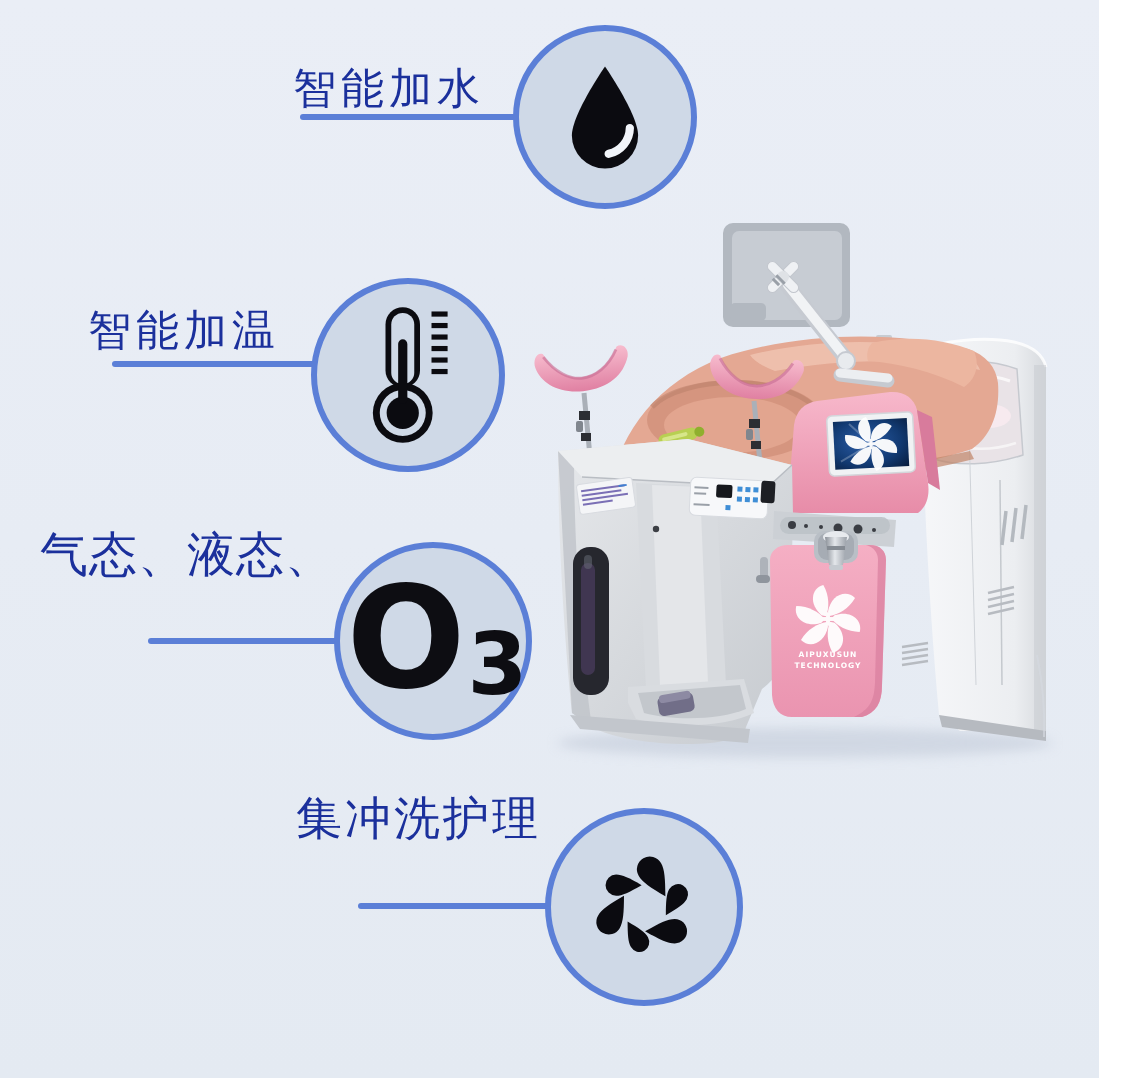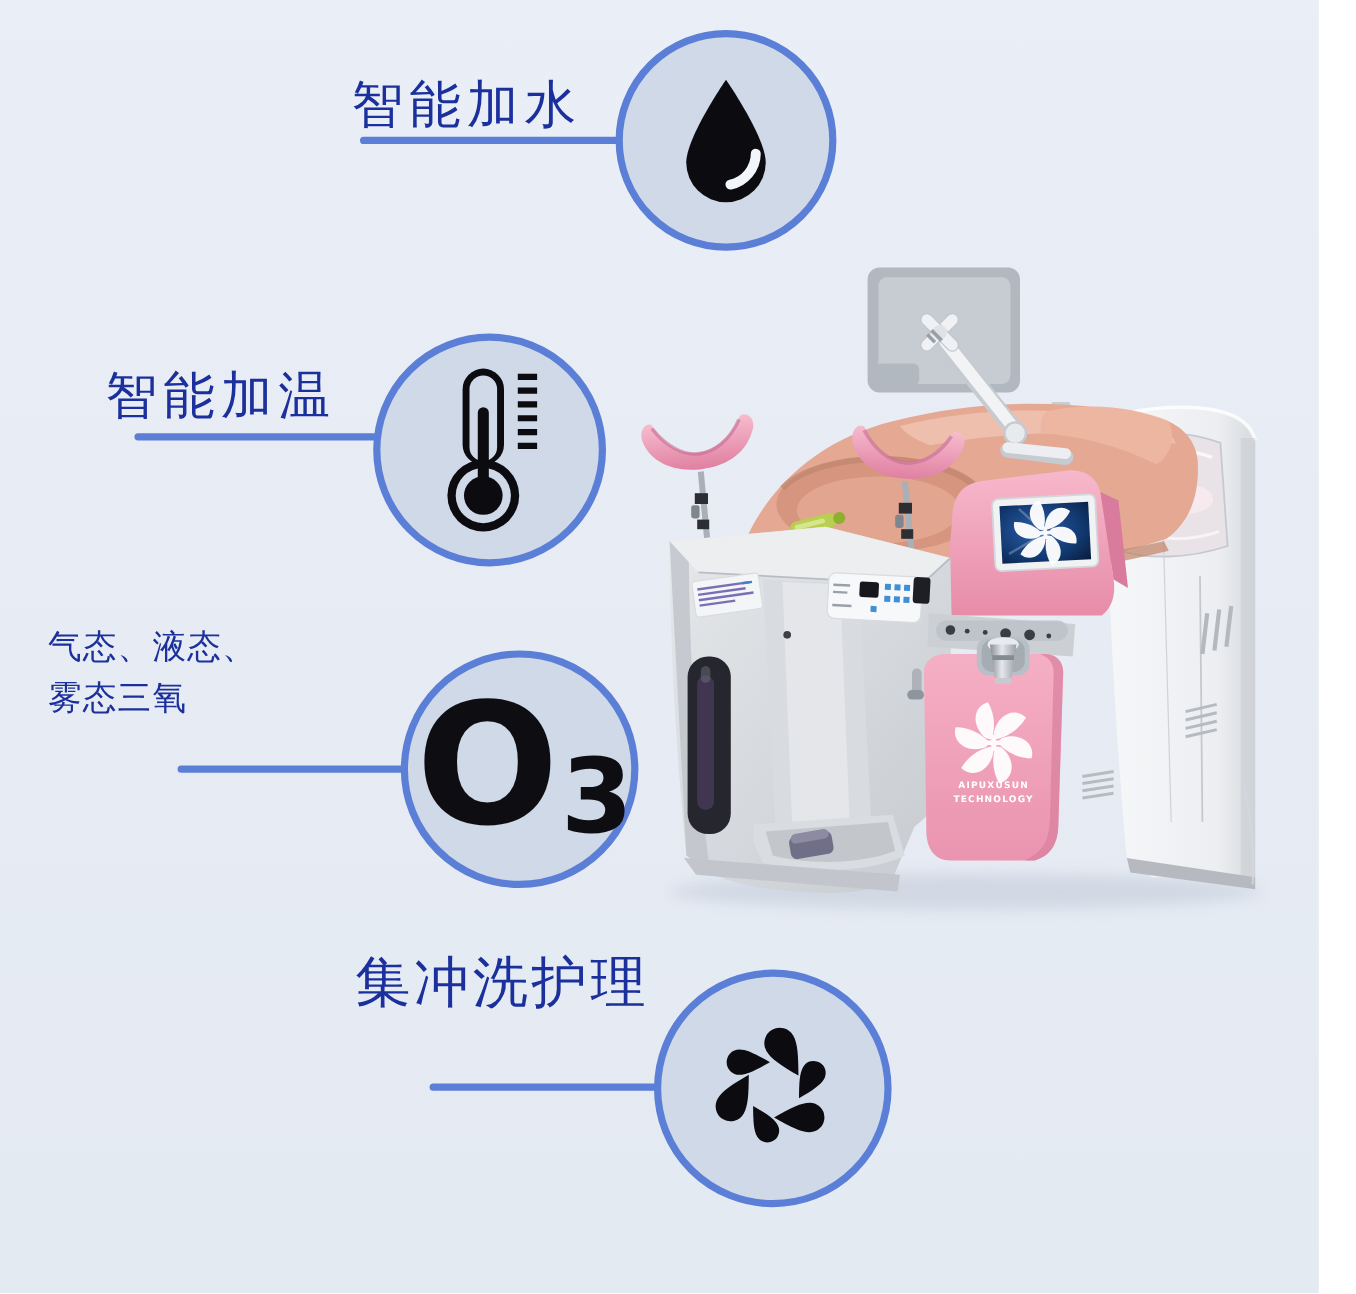--- a/index.html
+++ b/index.html
@@ -2,21 +2,21 @@
 <html><head>
 <meta charset="utf-8">
 <style>
   html,body{margin:0;padding:0;}
   body{width:1130px;height:1078px;font-family:"DejaVu Sans",sans-serif;}
   .stage{position:relative;width:1099px;height:1078px;overflow:hidden;
          background:linear-gradient(180deg,#eaeef6 0%,#e7ecf4 50%,#e4eaf2 100%);}
   .callout-label{position:absolute;color:#1b309c;font-weight:500;line-height:1.12;white-space:pre;}
   .lbl-1{left:293px;top:64px;font-size:43px;letter-spacing:5px;}
   .lbl-2{left:64px;top:306px;font-size:43px;letter-spacing:5px;margin-left:24px;}
-  .lbl-3{left:40px;top:518px;font-size:28px;letter-spacing:1px;line-height:1.52;}
+  .lbl-3{left:40px;top:518px;font-size:48px;letter-spacing:1px;line-height:1.52;}
   .lbl-4{left:296px;top:786px;font-size:46px;letter-spacing:3px;line-height:1.42;}
   .connector{position:absolute;height:6px;background:#5b7fd7;border-radius:3px;z-index:1;}
   .conn-1{left:300px;top:114px;width:226px;}
   .conn-2{left:112px;top:361px;width:220px;}
   .conn-3{left:148px;top:638px;width:218px;}
   .conn-4{left:358px;top:903px;width:218px;}
   .badge{position:absolute;border-radius:50%;background:#cfd9e7;border:6px solid #5b7fd7;
          box-sizing:border-box;display:flex;align-items:center;justify-content:center;z-index:2;}
   .bdg-1{left:513px;top:25px;width:184px;height:184px;}
   .bdg-2{left:311px;top:278px;width:194px;height:194px;}
@@ -56,21 +56,21 @@
         <line x1="70" y1="12" x2="84" y2="12"></line>
           <line x1="70" y1="22" x2="84" y2="22"></line>
         <line x1="70" y1="32" x2="84" y2="32"></line>
           <line x1="70" y1="42" x2="84" y2="42"></line>
         <line x1="70" y1="52" x2="84" y2="52"></line>
           <line x1="70" y1="62" x2="84" y2="62"></line>
       </g>
     </svg>
   </div>
 
-  <div class="callout-label lbl-3"><span>气态、液态、</span><br><span>雾态三氧</span></div>
+  <div class="callout-label lbl-3"><span>气态、液态、</span><br></div>
   <div class="connector conn-3"></div>
   <div class="badge bdg-3">
     <div class="o3wrap">
       <span class="o3-main">O</span>
       <span class="o3-sub">3</span>
     </div>
   </div>
 
   <div class="callout-label lbl-4"><span>集冲洗护理</span><br></div>
   <div class="connector conn-4"></div>

